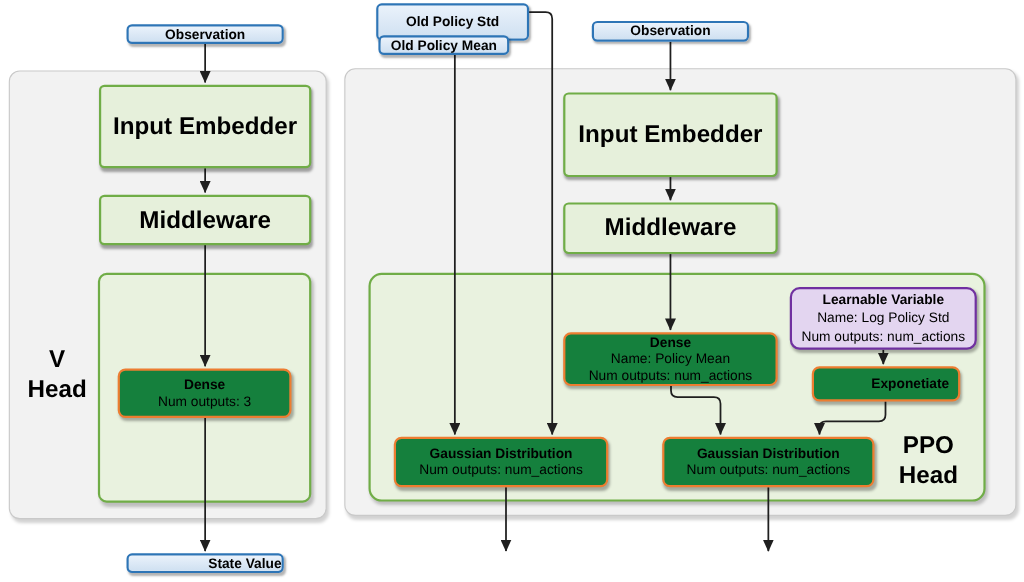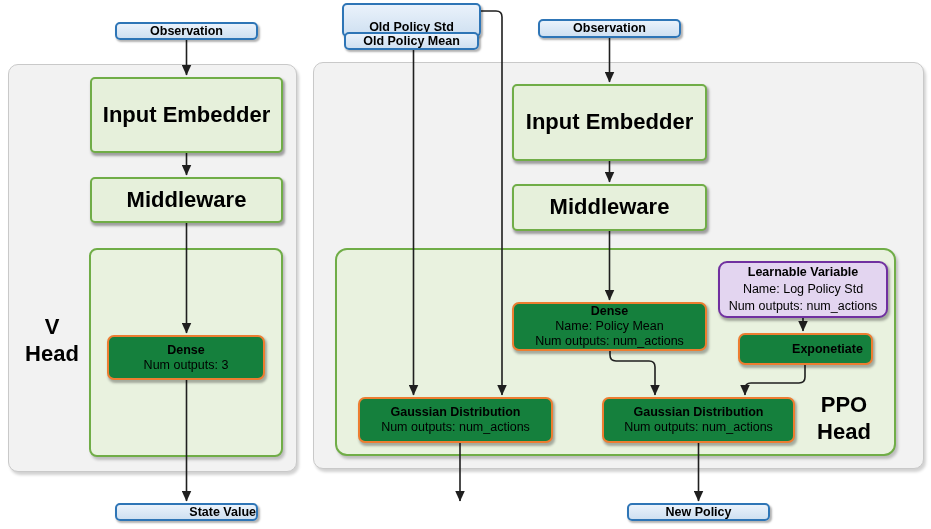--- a/index.html
+++ b/index.html
@@ -91,24 +91,24 @@
     <span>Num outputs: 3</span>
   </div>
   <div class="headlbl" style="left:12px;top:313px;width:80px;">
     <div>V</div>
     <div>Head</div>
   </div>
   <div class="node pill" style="left:115px;top:503px;width:143px;height:18px;align-items:flex-end;">
     <span>State Value</span>
   </div>
 
-  <div class="node pill" style="left:342px;top:3px;width:139px;height:34px;justify-content:flex-end;">
+  <div class="node pill" style="left:342px;top:3px;width:139px;height:34px;">
     <span>Old Policy Std</span>
   </div>
-  <div class="node pill" style="left:344px;top:32px;width:135px;height:18px;">
+  <div class="node pill" style="left:344px;top:32px;width:119px;height:18px;">
     <span>Old Policy Mean</span>
   </div>
   <div class="node pill" style="left:538px;top:19px;width:143px;height:19px;">
     <span>Observation</span>
   </div>
   <div class="node green" style="left:512px;top:84px;width:195px;height:77px;">
     <span>Input Embedder</span>
   </div>
   <div class="node green" style="left:512px;top:184px;width:195px;height:47px;">
     <span>Middleware</span>
@@ -131,17 +131,14 @@
     <span>Num outputs: num_actions</span>
   </div>
   <div class="node orange" style="left:602px;top:397px;width:193px;height:46px;">
     <span class="btitle">Gaussian Distribution</span>
     <span>Num outputs: num_actions</span>
   </div>
   <div class="headlbl" style="left:805px;top:391px;width:78px;">
     <div>PPO</div>
     <div>Head</div>
   </div>
-  <div class="node pill" style="left:627px;top:503px;width:143px;height:18px;">
-    <span>New Policy</span>
-  </div>
 
 </div>
 
 </body></html>

